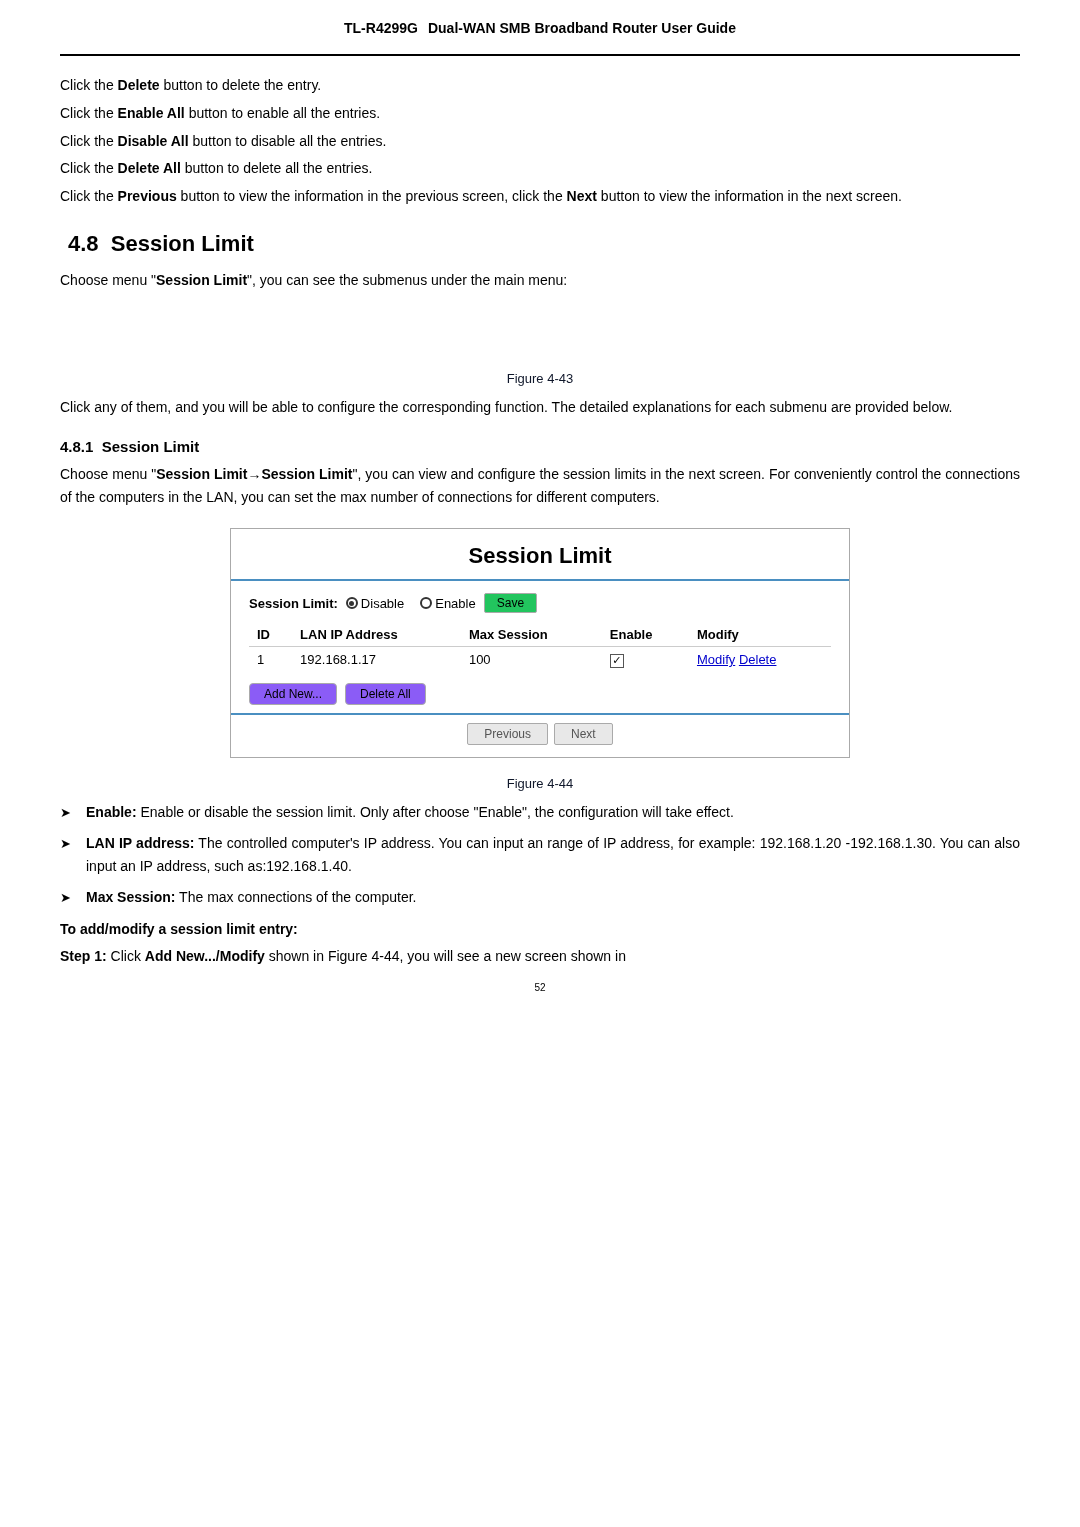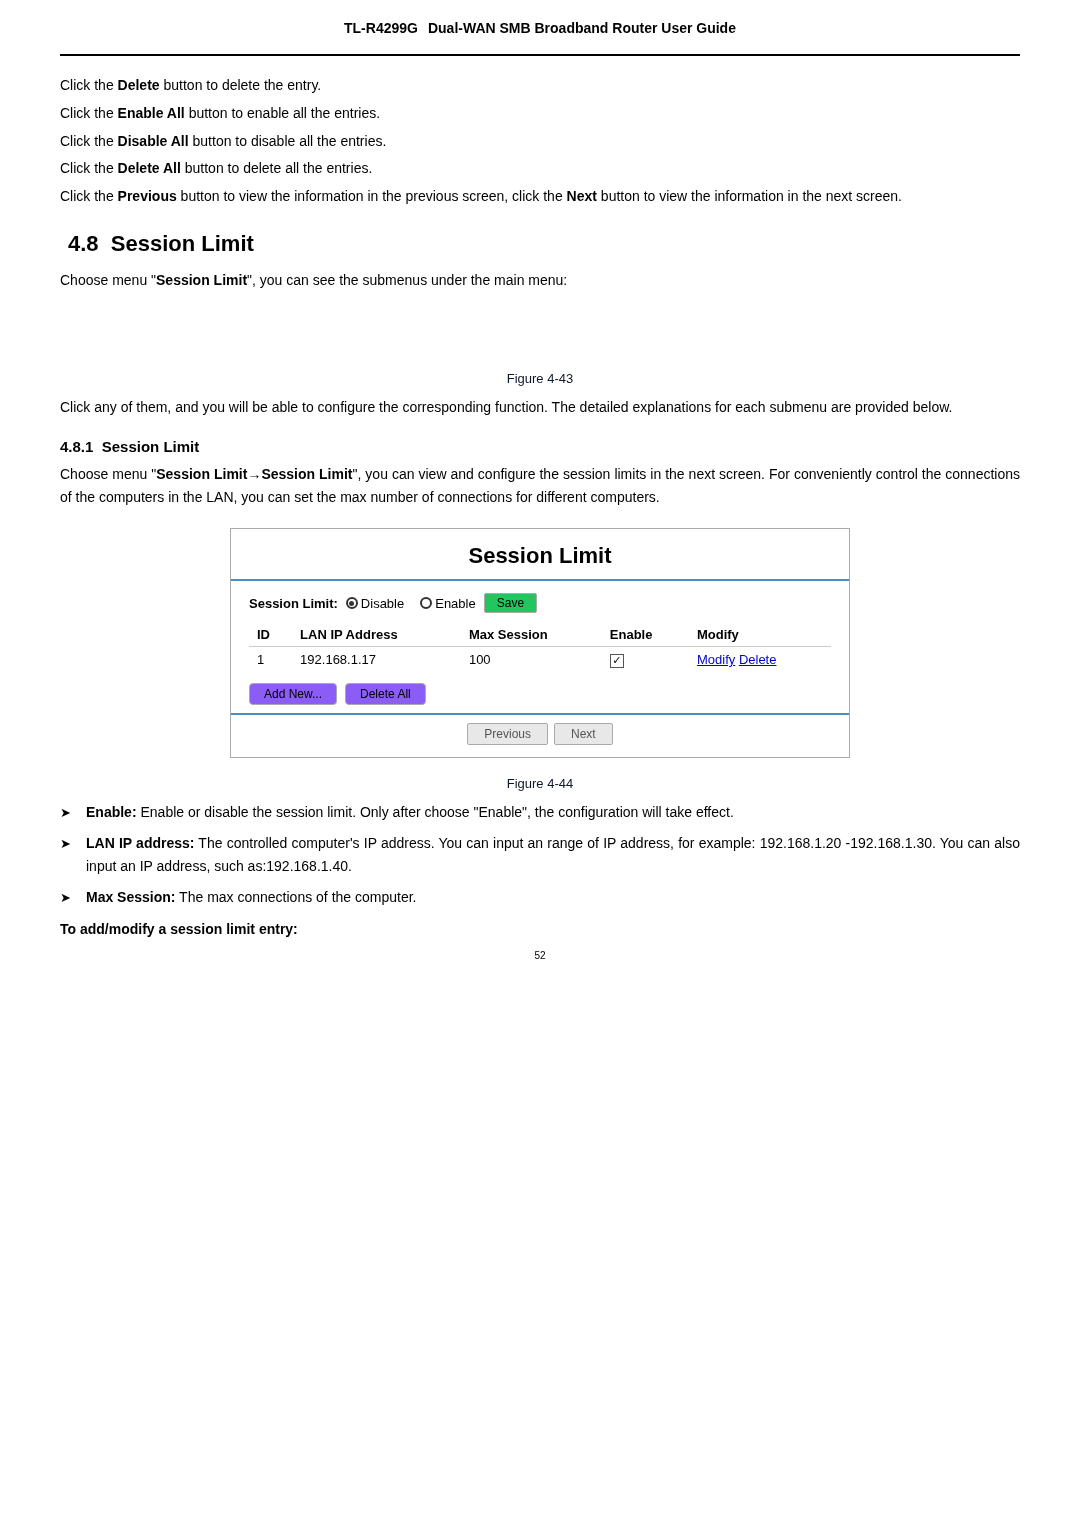--- a/index.html
+++ b/index.html
@@ -319,16 +319,20 @@
       <span class="bullet-arrow">➤</span>
       <span><b>LAN IP address:</b> The controlled computer's IP address. You can input an range of IP address, for example: 192.168.1.20 -192.168.1.30. You can also input an IP address, such as:192.168.1.40.</span>
     </li>
     <li>
       <span class="bullet-arrow">➤</span>
       <span><b>Max Session:</b> The max connections of the computer.</span>
     </li>
   </ul>
 
   <p class="step-label">To add/modify a session limit entry:</p>
+  <p class="body-text" style="margin-top:8px;">
+    <b>Step 1:</b>
+    <span> Click </span><b>Add New.../Modify</b><span> shown in Figure 4-44, you will see a new screen shown in</span>
+  </p>
 
   <p class="page-number">52</p>
 
 </div>
 
 </body></html>

